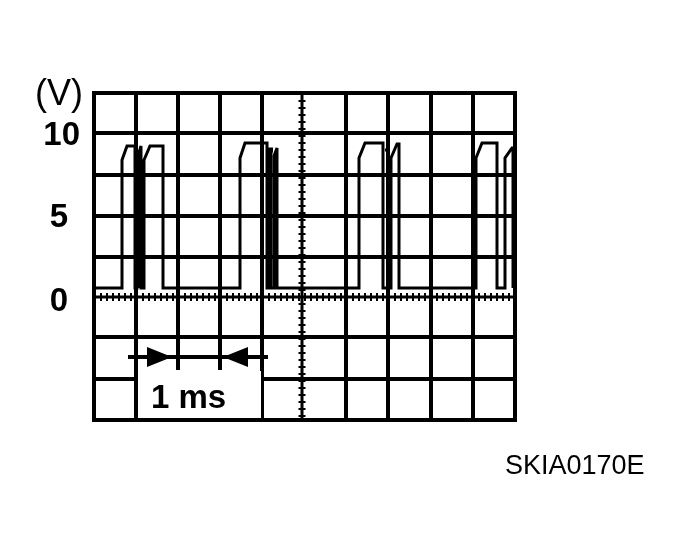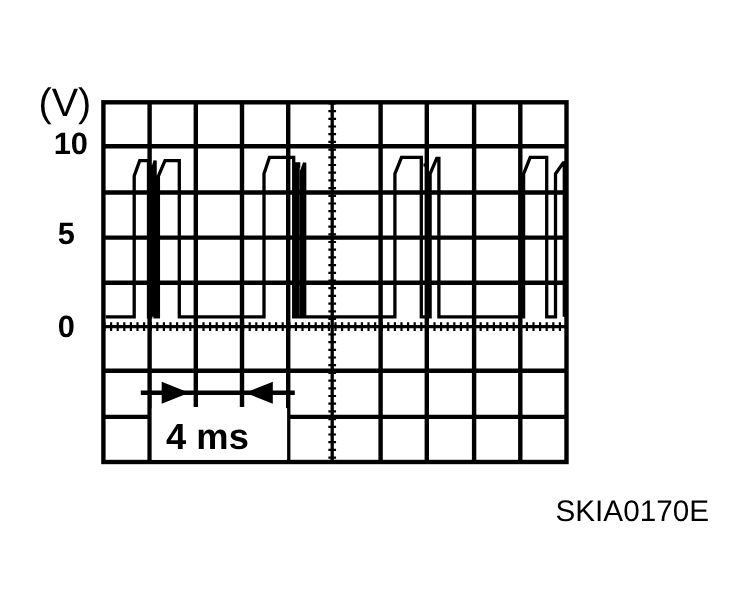--- a/index.html
+++ b/index.html
@@ -1,20 +1,20 @@
 <!DOCTYPE html>
 <html><head>
 <meta charset="utf-8">
 <style>
   html, body { margin: 0; padding: 0; background: #ffffff; }
   body { width: 679px; height: 545px; position: relative; overflow: hidden; font-family: "Liberation Sans", sans-serif; }
   svg { position: absolute; left: 0; top: 0; }
   .lbl { position: absolute; color: #000; line-height: 1; }
   .unit { font-size: 36px; font-weight: normal; }
-  .tick { font-size: 28px; font-weight: bold; text-align: right; width: 60px; }
+  .tick { font-size: 33px; font-weight: bold; text-align: right; width: 60px; }
   .scale { font-size: 33px; font-weight: bold; }
   .code { font-size: 27px; font-weight: normal; }
 </style>
 </head>
 <body>
 
 <svg width="679" height="545" viewBox="0 0 679 545" xmlns="http://www.w3.org/2000/svg">
   <g stroke="#000" fill="none">
 
     <rect x="94" y="93" width="421" height="327" stroke-width="4"></rect>
@@ -58,14 +58,14 @@
     <line x1="128" y1="357" x2="268" y2="357" stroke="#000" stroke-width="4"></line>
     <polygon points="147,347 172,357 147,367" fill="#000"></polygon>
     <polygon points="248,347 223,357 248,367" fill="#000"></polygon>
   </g>
 </svg>
 
 <div class="lbl unit" style="left:35px; top:75px;">(V)</div>
 <div class="lbl tick" style="left:20px; top:117px;">10</div>
 <div class="lbl tick" style="left:8px; top:199px;">5</div>
 <div class="lbl tick" style="left:8px; top:283px;">0</div>
-<div class="lbl scale" style="left:151px; top:380px;">4 ms</div>
+<div class="lbl scale" style="left:151px; top:380px;">1 ms</div>
 <div class="lbl code" style="left:505px; top:452px;">SKIA0170E</div>
 
 </body></html>

